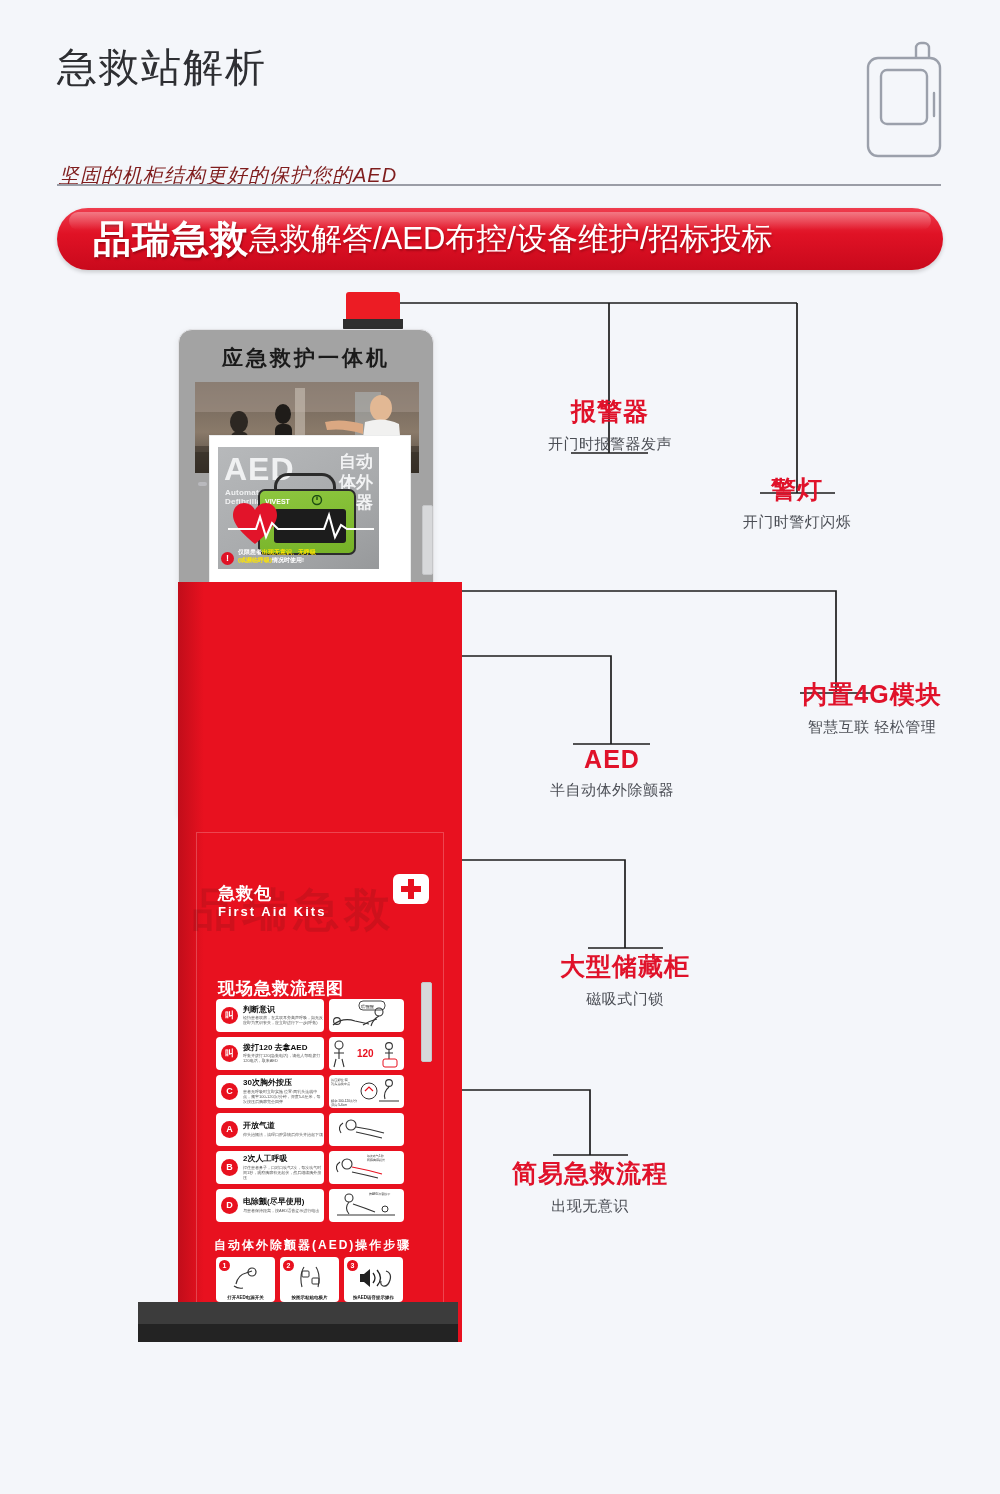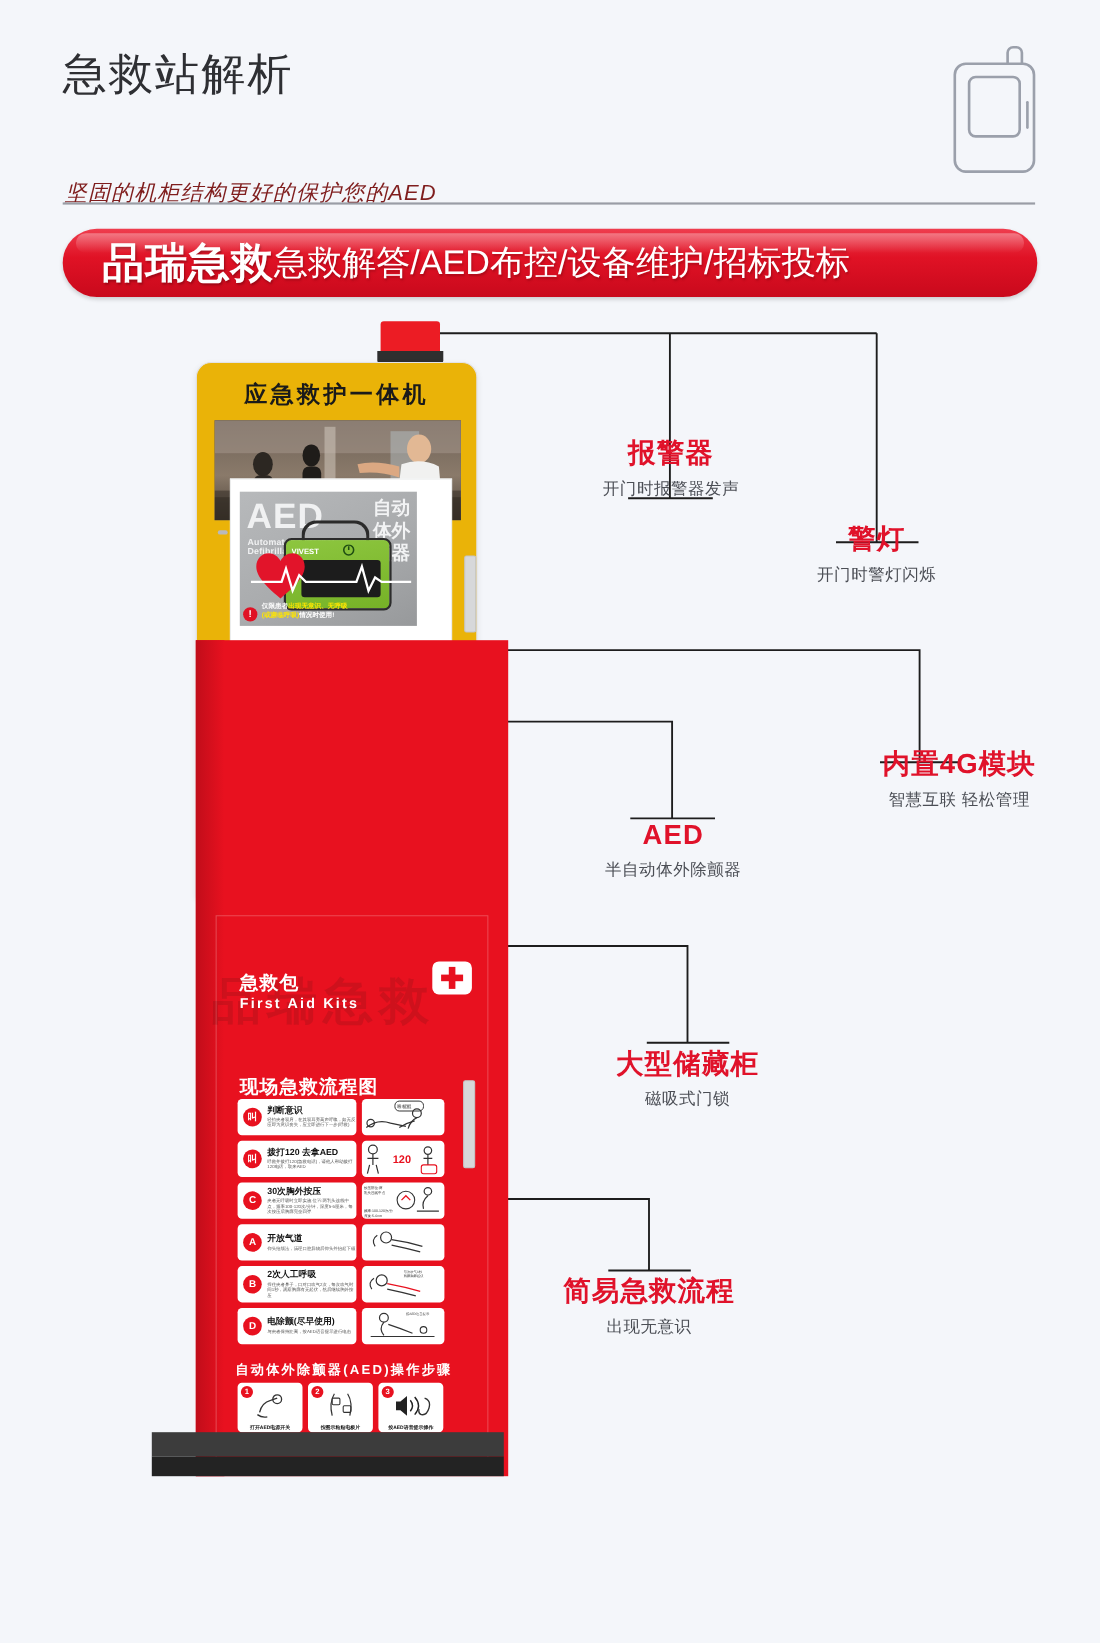--- a/index.html
+++ b/index.html
@@ -65,21 +65,21 @@
     position: absolute; left: 196px; top: 0px; width: 54px; height: 28px;
     background: #ec1c24; border-radius: 3px 3px 0 0;
   }
   .beacon-base {
     position: absolute; left: 193px; top: 27px; width: 60px; height: 11px;
     background: #2f2f2f; border-radius: 0 0 2px 2px;
   }
 
   .screen-shell {
     position: absolute; left: 28px; top: 37px; width: 256px; height: 487px;
-    background: #eab308; border-radius: 14px 14px 0 0;
+    background: #a3a3a3; border-radius: 14px 14px 0 0;
     border: 1px solid #e3e3e6;
     box-shadow: 0 2px 6px rgba(0,0,0,.07);
   }
   .screen-title {
     position: absolute; left: 0; top: 14px; width: 100%;
     text-align: center; font-size: 21px; font-weight: bold; color: #1a1a1a;
     letter-spacing: 3px;
   }
   .screen-photo {
     position: absolute; left: 16px; top: 52px; width: 224px; height: 91px;

